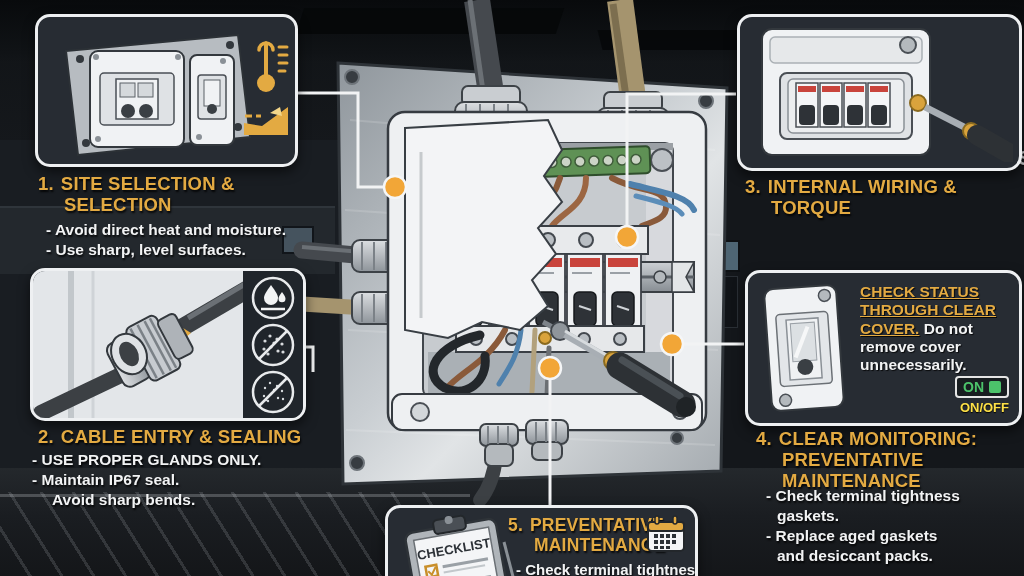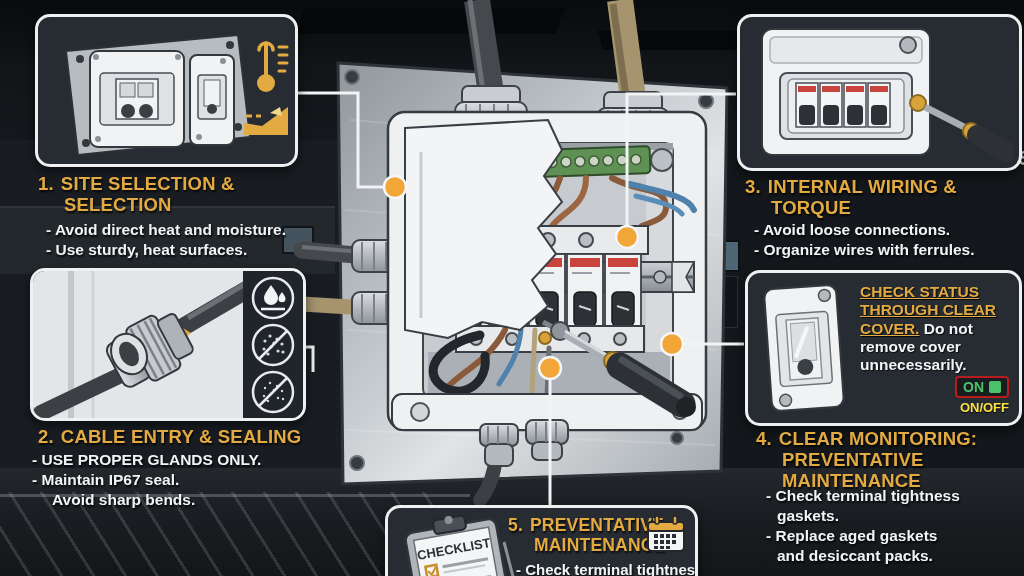--- a/index.html
+++ b/index.html
@@ -31,21 +31,21 @@
   .heading .cont{padding-left:26px;}
   .bullets{position:absolute;color:#f2f3f4;font-weight:bold;font-size:15.5px;line-height:1.3;
     text-shadow:1px 2px 2px rgba(0,0,0,.85);}
   .bullets .b{padding-left:11px;text-indent:-11px;}
   .bullets .b.cont{padding-left:20px;text-indent:0;}
   
   .p4text{position:absolute;left:112px;top:10px;width:150px;font-weight:bold;font-size:15.5px;
     line-height:1.18;color:#f2f3f4;text-shadow:1px 1px 1px rgba(0,0,0,.8);}
   .p4text .hl{color:#e3aa42;text-decoration:underline;}
   .badge-row{position:absolute;right:10px;bottom:8px;text-align:right;}
-  .on-badge{display:inline-flex;align-items:center;gap:5px;border:2px solid #b91c1c;border-radius:4px;
+  .on-badge{display:inline-flex;align-items:center;gap:5px;border:2px solid #e5e5e5;border-radius:4px;
     background:#181d20;padding:1px 6px;color:#4cc36a;font-weight:bold;font-size:14px;margin-left:26px;}
   .on-badge .sq{width:12px;height:12px;background:#4cc36a;border-radius:2px;display:inline-block;}
   .onoff{color:#fde047;font-weight:bold;font-size:13px;margin-top:2px;text-shadow:0 1px 1px #000;}
   svg text{font-family:"Liberation Sans",sans-serif;}
 </style>
 </head>
 <body>
 
 <div id="stage">
 
@@ -332,21 +332,21 @@
   </div>
   <div class="heading" style="left:38px;top:173px;width:260px;">
     <div class="row1">
         <span class="num">1.</span>
         <span>SITE SELECTION &amp;</span>
       </div>
     <div class="cont">SELECTION</div>
   </div>
   <div class="bullets" style="left:46px;top:220px;width:270px;">
     <div class="b">- Avoid direct heat and moisture.</div>
-    <div class="b">- Use sturdy, heat surfaces.</div>
+    <div class="b">- Use sharp, level surfaces.</div>
   </div>
 
   <div class="frame" style="left:30px;top:268px;width:270px;height:147px;">
     <svg width="270" height="147" viewBox="0 0 270 147">
       <rect x="0" y="0" width="210" height="147" fill="#e3e6e9"></rect>
       <line x1="38" y1="0" x2="38" y2="147" stroke="#c2c7cb" stroke-width="6"></line>
       <line x1="60" y1="0" x2="60" y2="147" stroke="#cfd3d7" stroke-width="3"></line>
       <g>
         <path d="M215,18 L150,56" stroke="#3c4044" stroke-width="18" stroke-linecap="round"></path>
         <path d="M212,13 L155,47" stroke="#6b7075" stroke-width="5"></path>
@@ -460,24 +460,20 @@
         <path d="M237,118 L272,138" stroke="#2d3135" stroke-width="20" stroke-linecap="round"></path>
       </g>
     </svg>
   </div>
   <div class="heading" style="left:745px;top:176px;width:280px;">
     <div class="row1">
         <span class="num">3.</span>
         <span>INTERNAL WIRING &amp;</span>
       </div>
     <div class="cont">TORQUE</div>
-  </div>
-  <div class="bullets" style="left:754px;top:220px;width:270px;">
-    <div class="b">- Avoid loose connections.</div>
-    <div class="b">- Organize wires with ferrules.</div>
   </div>
 
   <div class="frame" style="left:745px;top:270px;width:271px;height:150px;">
     <svg width="105" height="150" viewBox="0 0 105 150" style="position:absolute;left:0;top:0;">
       <g transform="rotate(-4 55 75)">
         <rect x="20" y="14" width="72" height="122" rx="9" fill="#f0f2f4" stroke="#33383d" stroke-width="2"></rect>
         <circle cx="80" cy="24" r="6" fill="#b4b9bd" stroke="#4a4f55" stroke-width="1.5"></circle>
         <circle cx="34" cy="126" r="6" fill="#b4b9bd" stroke="#4a4f55" stroke-width="1.5"></circle>
         <rect x="30" y="40" width="52" height="72" rx="4" fill="#e3e6e9" stroke="#6b7075" stroke-width="1.5"></rect>
         <rect x="40" y="46" width="32" height="60" fill="#eff1f3" stroke="#8a9096" stroke-width="1.5"></rect>

